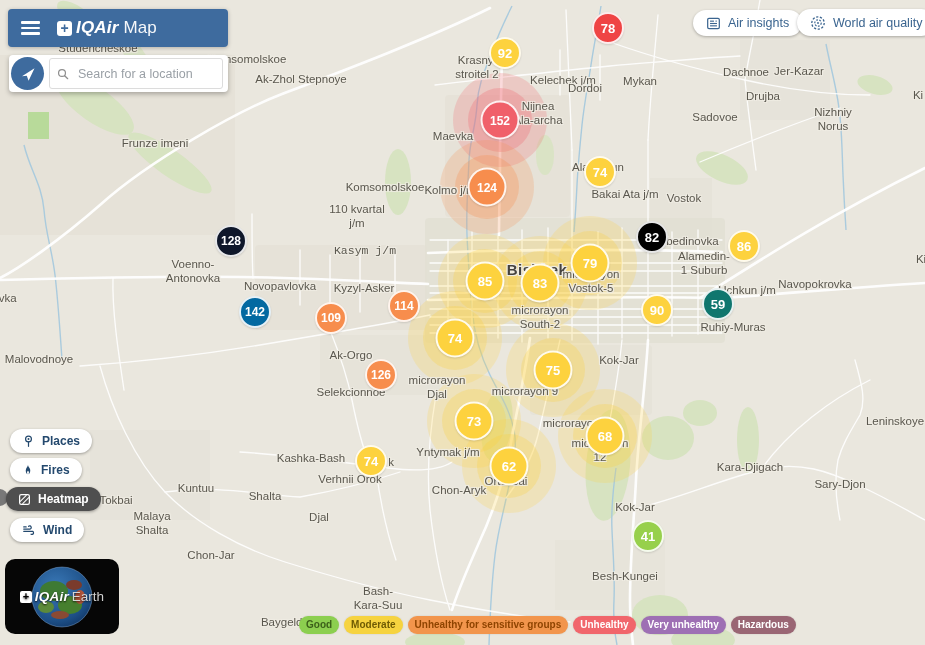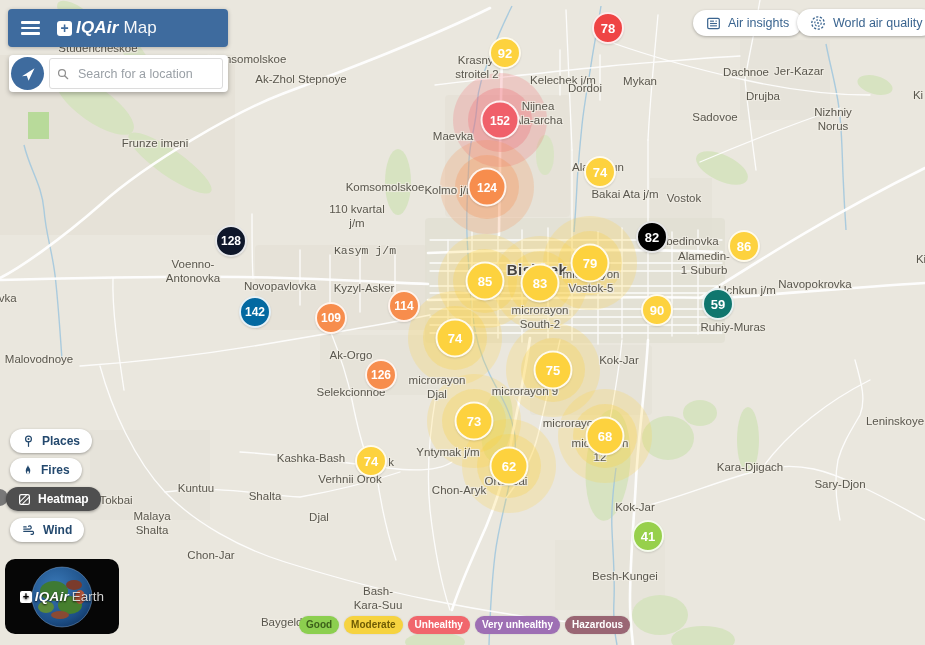--- a/index.html
+++ b/index.html
@@ -430,18 +430,19 @@
     <div class="earth-text">
       <span class="logo-box">+</span>
       <span class="brand-name">IQAir</span>
       <span class="brand-product">Earth</span>
     </div>
   </div>
 
   <div id="legend">
       <span class="legend-item" style="background: rgb(140, 207, 79); color: rgb(60, 97, 26);">Good</span>
       <span class="legend-item" style="background: rgb(246, 211, 63); color: rgb(111, 91, 4);">Moderate</span>
+      <span class="legend-item" style="background: rgb(242, 149, 76); color: rgb(143, 68, 0);">Unhealthy for sensitive groups</span>
       <span class="legend-item" style="background: rgb(241, 102, 108); color: rgb(255, 255, 255);">Unhealthy</span>
       <span class="legend-item" style="background: rgb(158, 111, 180); color: rgb(255, 255, 255);">Very unhealthy</span>
       <span class="legend-item" style="background: rgb(154, 102, 116); color: rgb(255, 255, 255);">Hazardous</span>
     </div>
 
 </div>
 
 </body></html>

